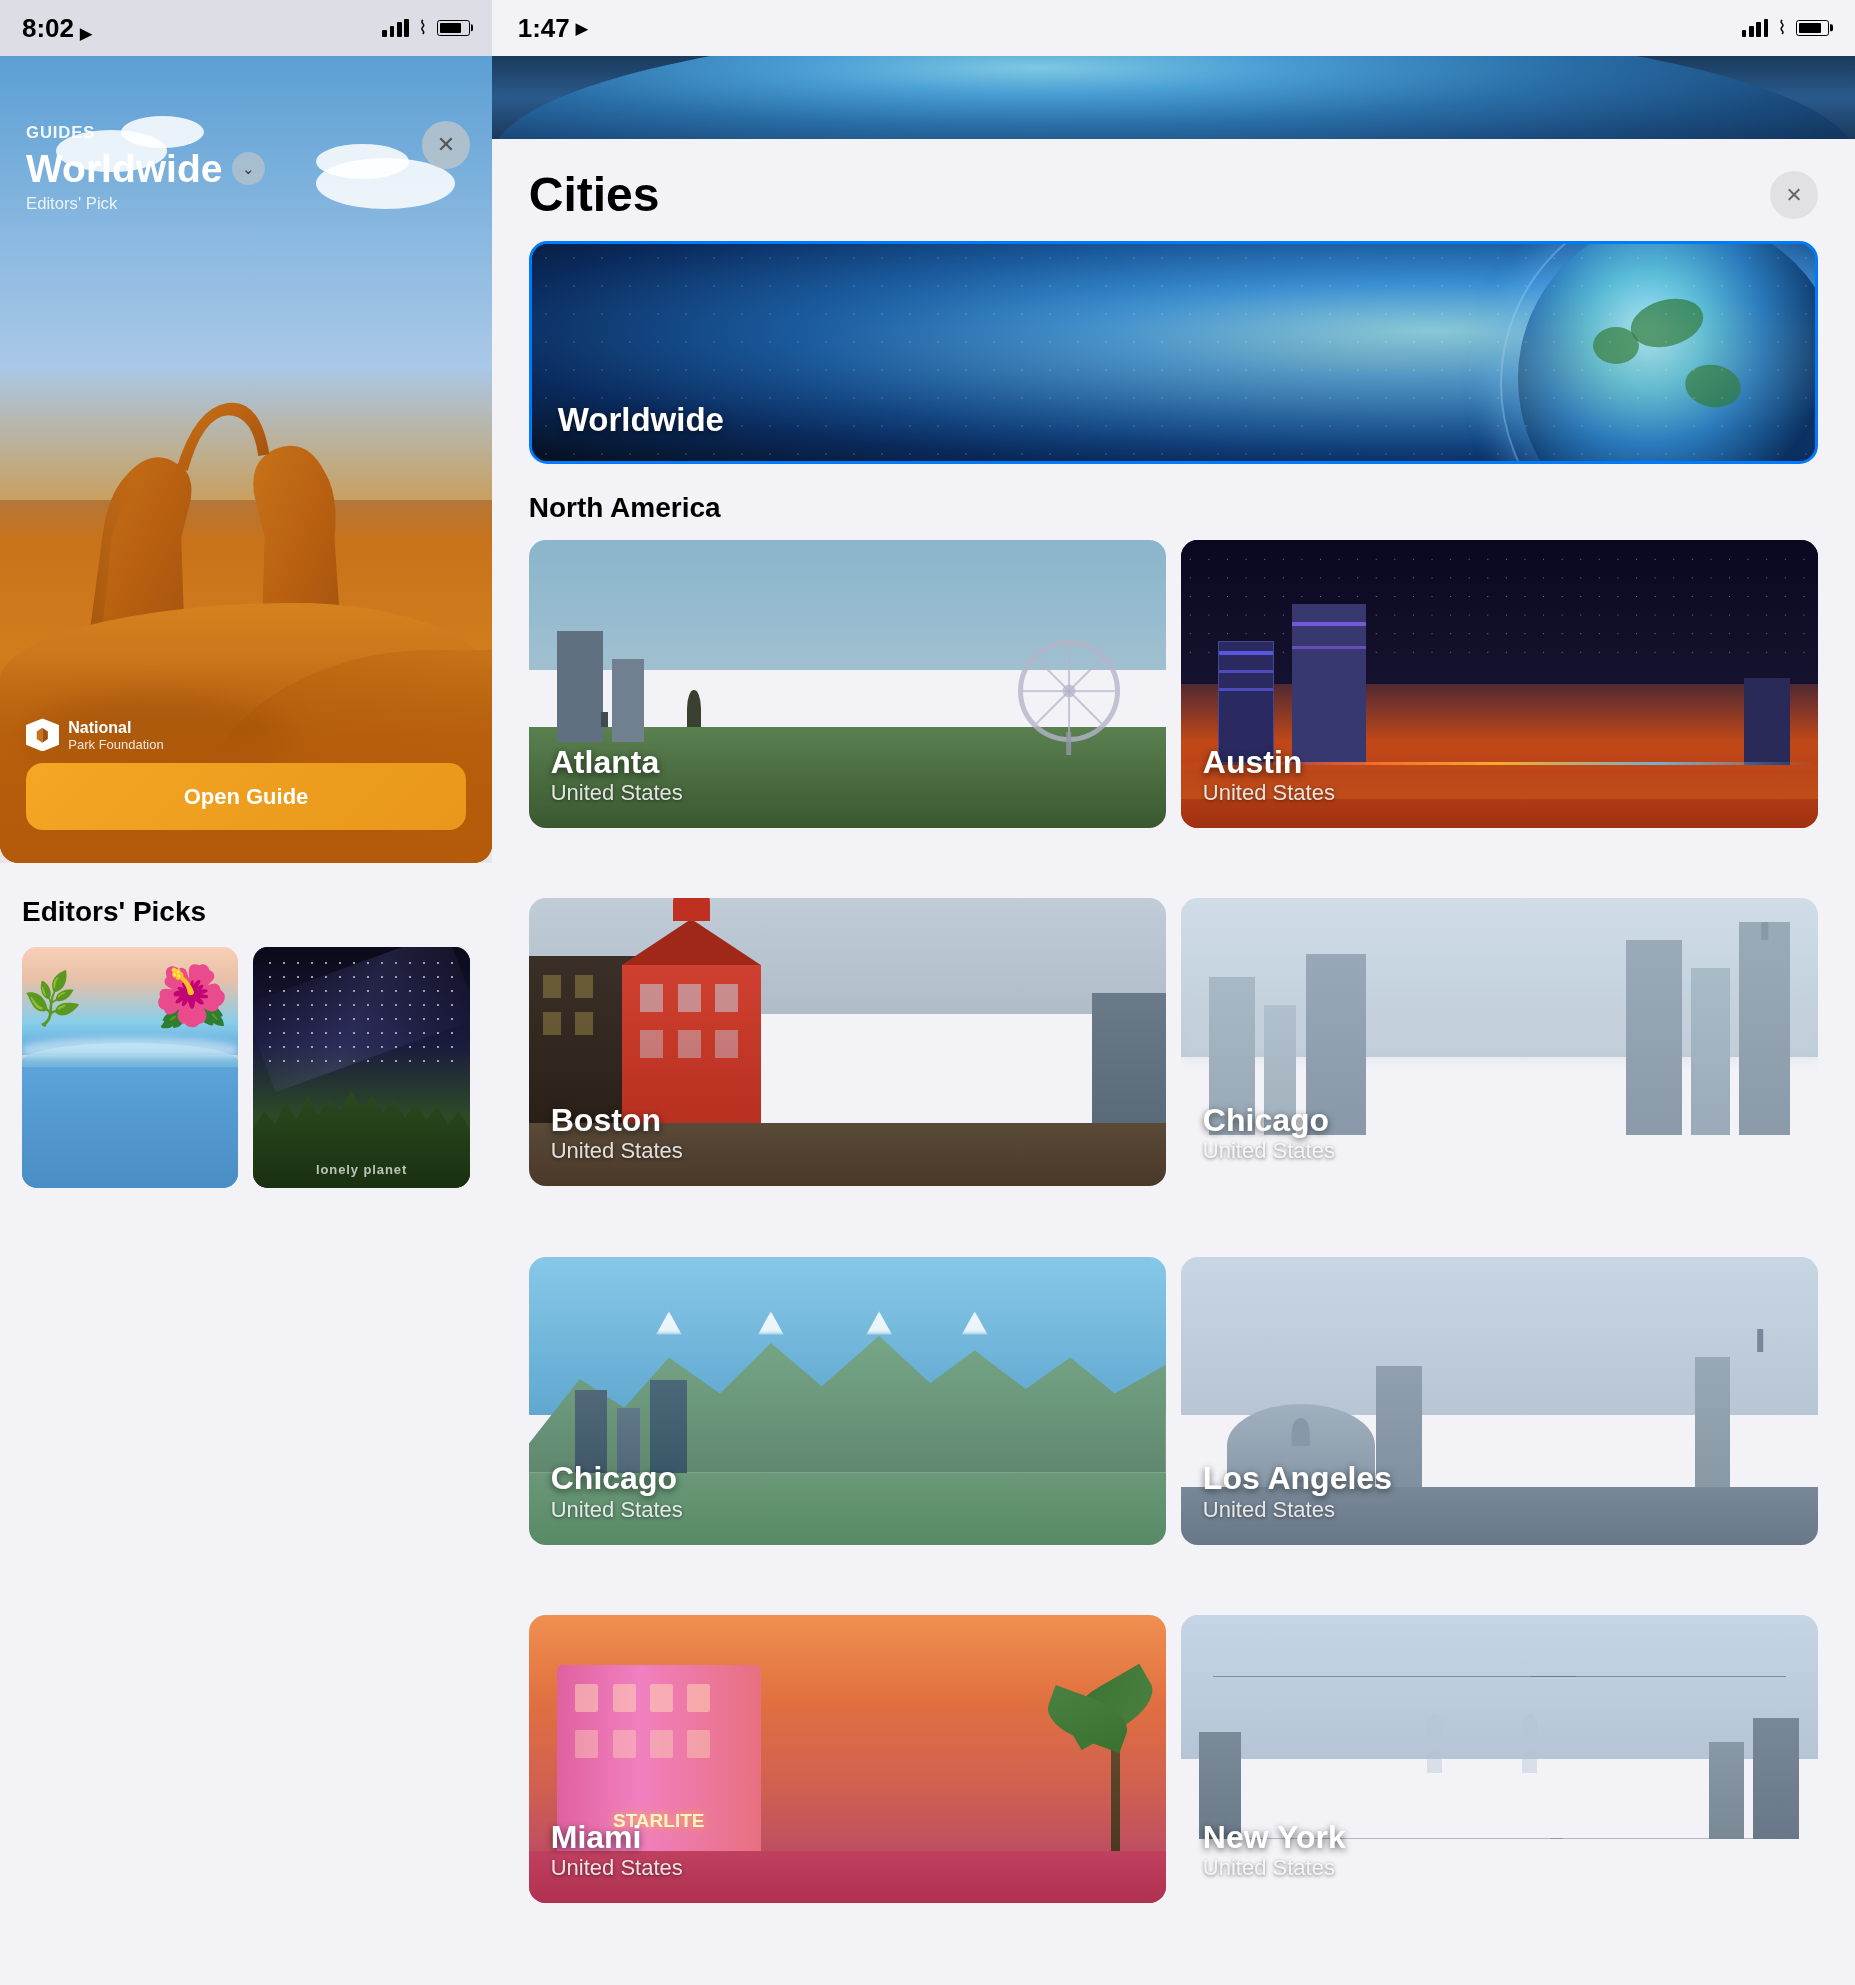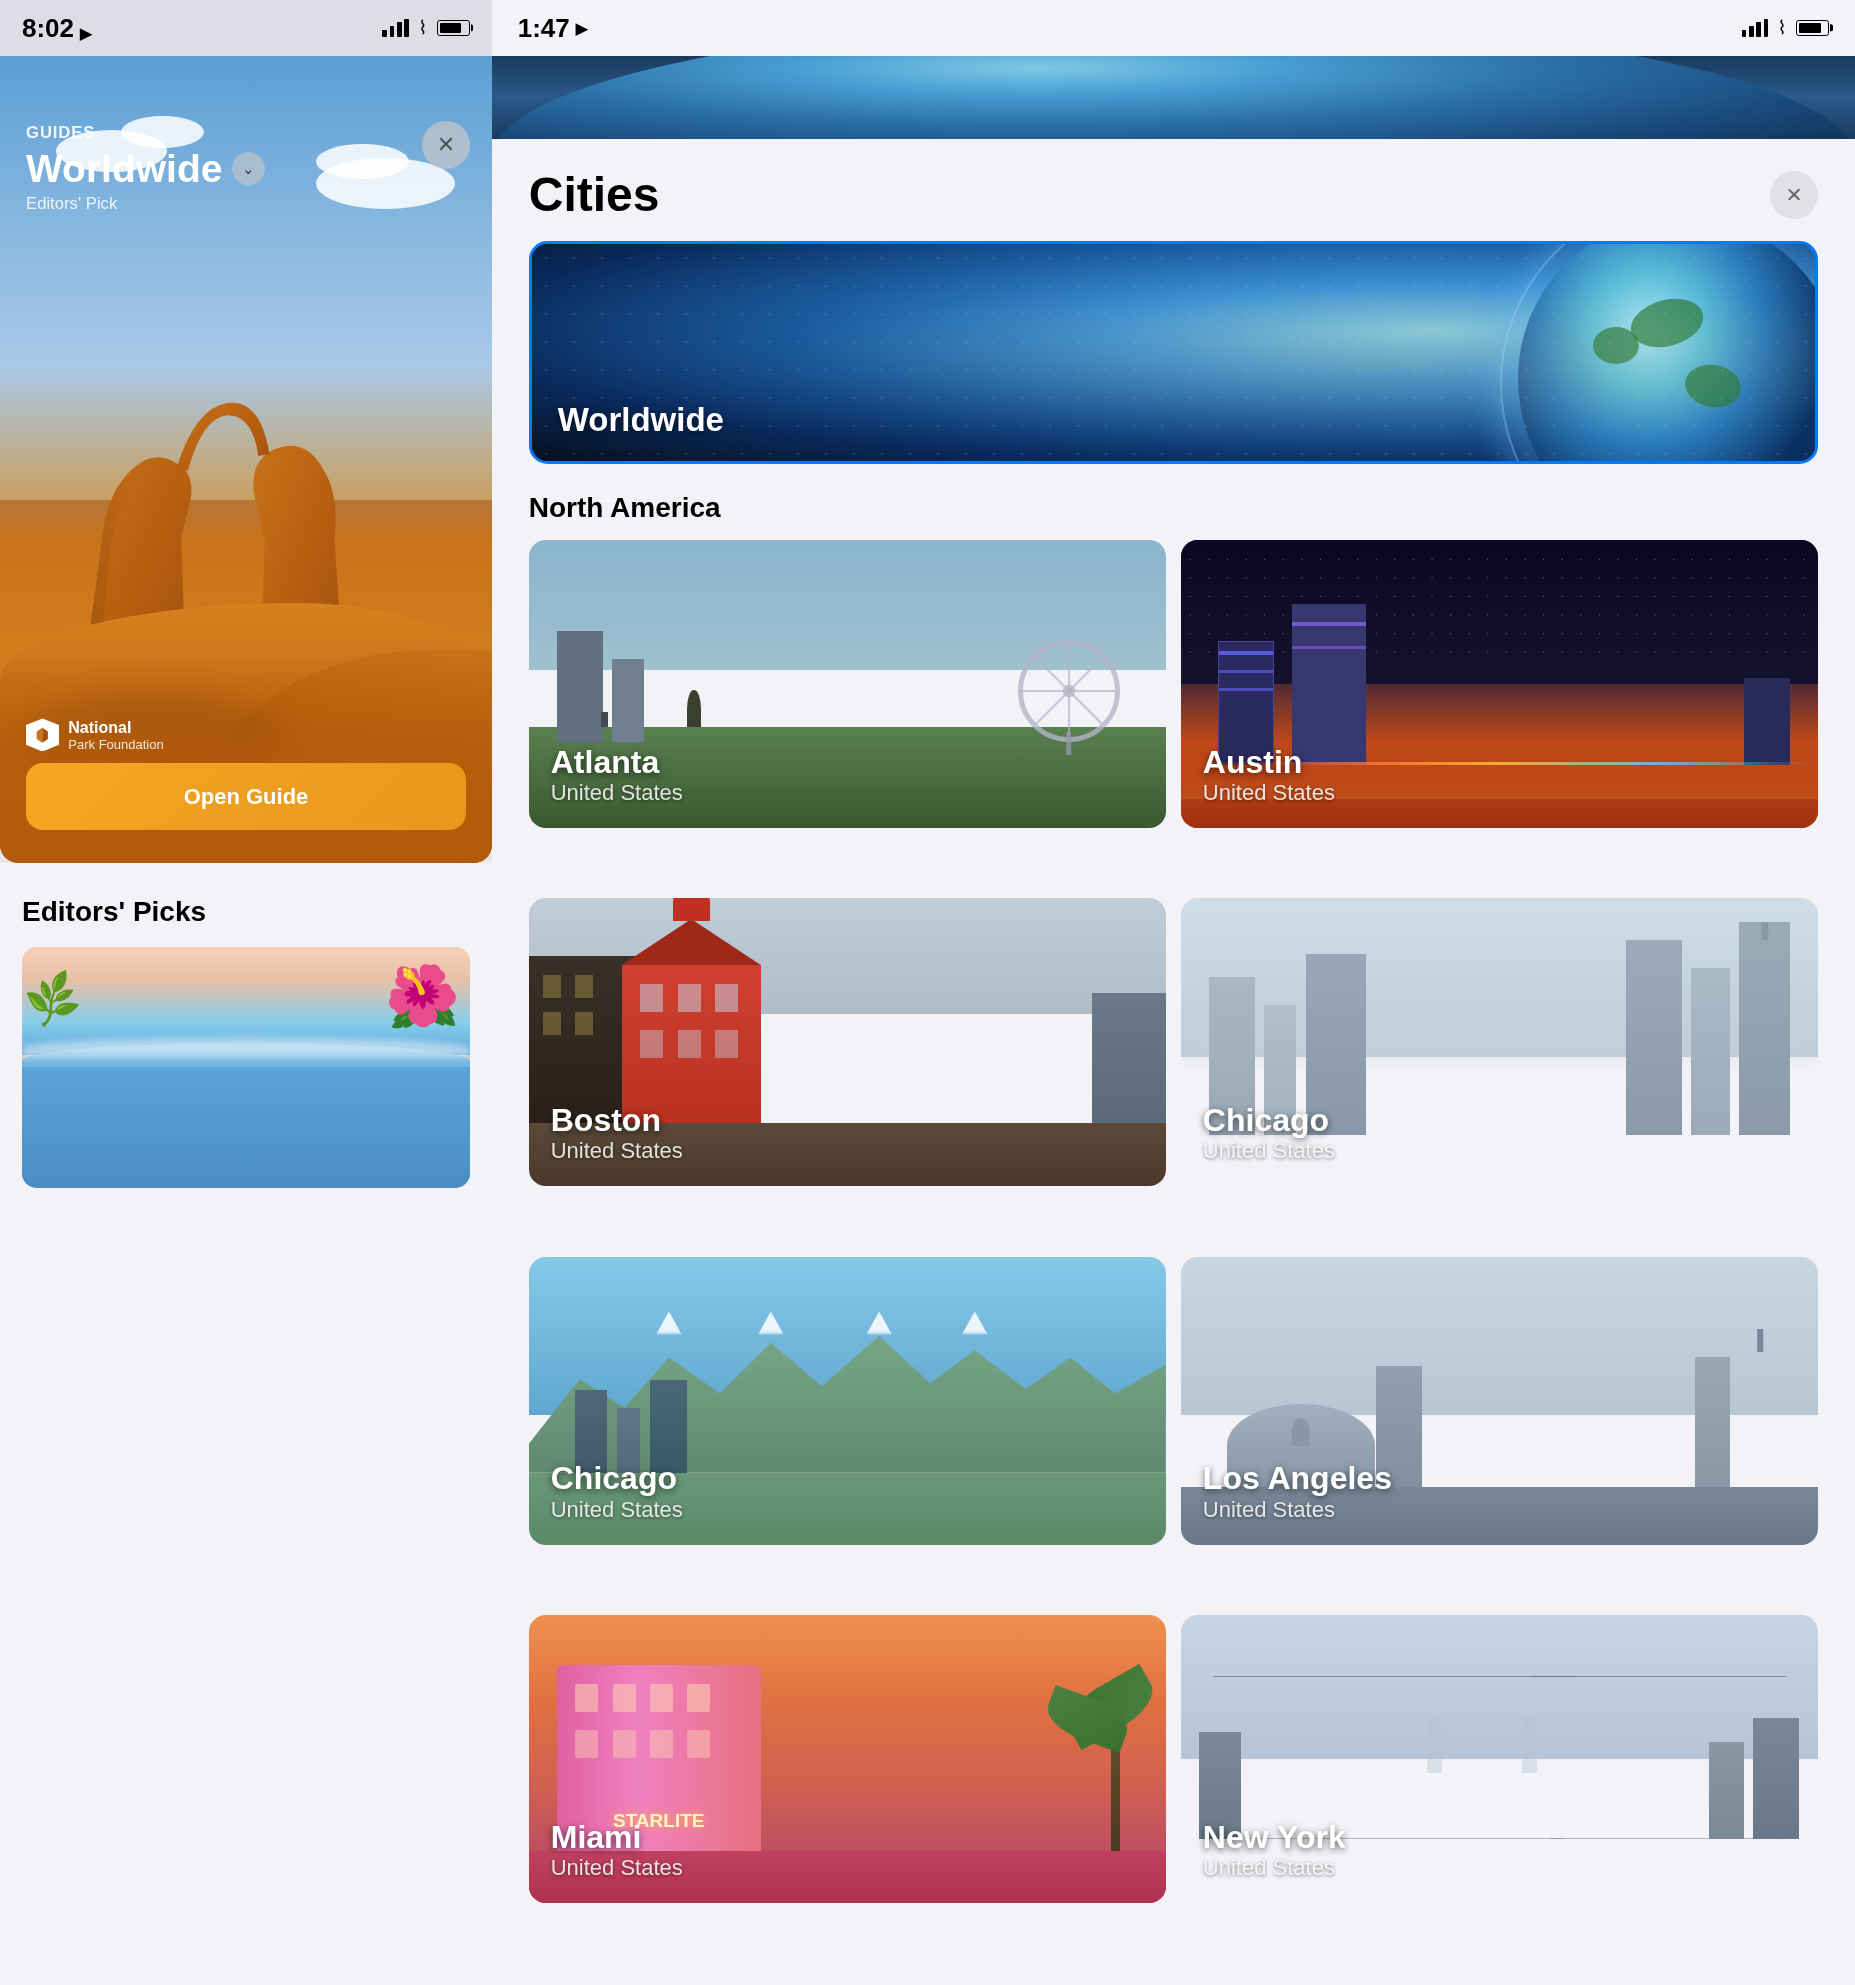--- a/index.html
+++ b/index.html
@@ -663,20 +663,32 @@
           <div style="position:absolute;top:14px;right:9.3px;font-size:60px;">🌺</div>
           <div style="position:absolute;top:28px;left:4.6px;font-size:42px;transform:rotate(-20deg);">🌿</div>
 
           <div style="position:absolute;top:40%;left:0;right:0;height:15%;background:linear-gradient(180deg,rgba(135,206,235,0.8) 0%,rgba(91,163,217,0.9) 100%);border-radius:50% 50% 0 0;"></div>
           <div style="position:absolute;bottom:0;left:0;right:0;height:50%;background:linear-gradient(180deg,#5ba3d9 0%,#4a8dc4 100%);"></div>
 
           <div style="position:absolute;top:38%;left:0;right:0;height:8%;background:rgba(255,255,255,0.5);border-radius:50% 50% 0 0;filter:blur(3.7px);"></div>
         </div>
       </div>
 
+      <div class="editor-card card-galaxy">
+        <div style="position:absolute;inset:0;">
+          <div class="stars-bg"></div>
+          <div class="stars-dots"></div>
+          <div class="milky-way"></div>
+
+          <div style="position:absolute;bottom:0;left:0;right:0;height:40%;background:linear-gradient(180deg,#2a4a20 0%,#1a3010 100%);clip-path:polygon(0 40%,5% 20%,10% 35%,15% 10%,20% 30%,25% 5%,30% 25%,35% 8%,40% 20%,45% 0%,50% 18%,55% 5%,60% 22%,65% 8%,70% 28%,75% 12%,80% 30%,85% 15%,90% 35%,95% 20%,100% 40%,100% 100%,0 100%);"></div>
+          <div class="lonely-planet-badge">
+            <span class="lp-text">lonely planet</span>
+          </div>
+        </div>
+      </div>
     </div>
   </div>
 </div>
 
 <div class="right-panel">
 
   <div class="status-bar-right">
     <div style="display:flex;align-items:center;gap:5.6px;">
       <span class="status-time-right">1:47</span>
       <span style="font-size:16.7px;">▶</span>

